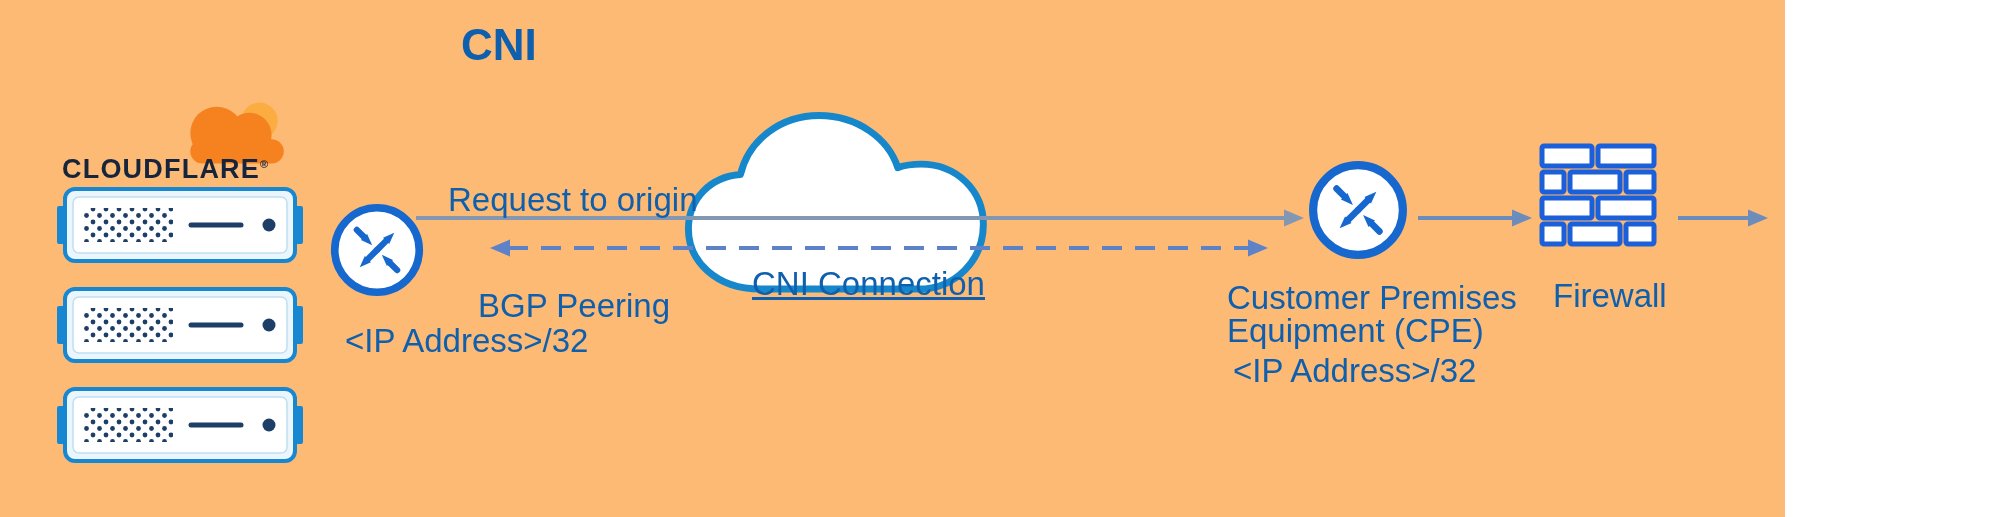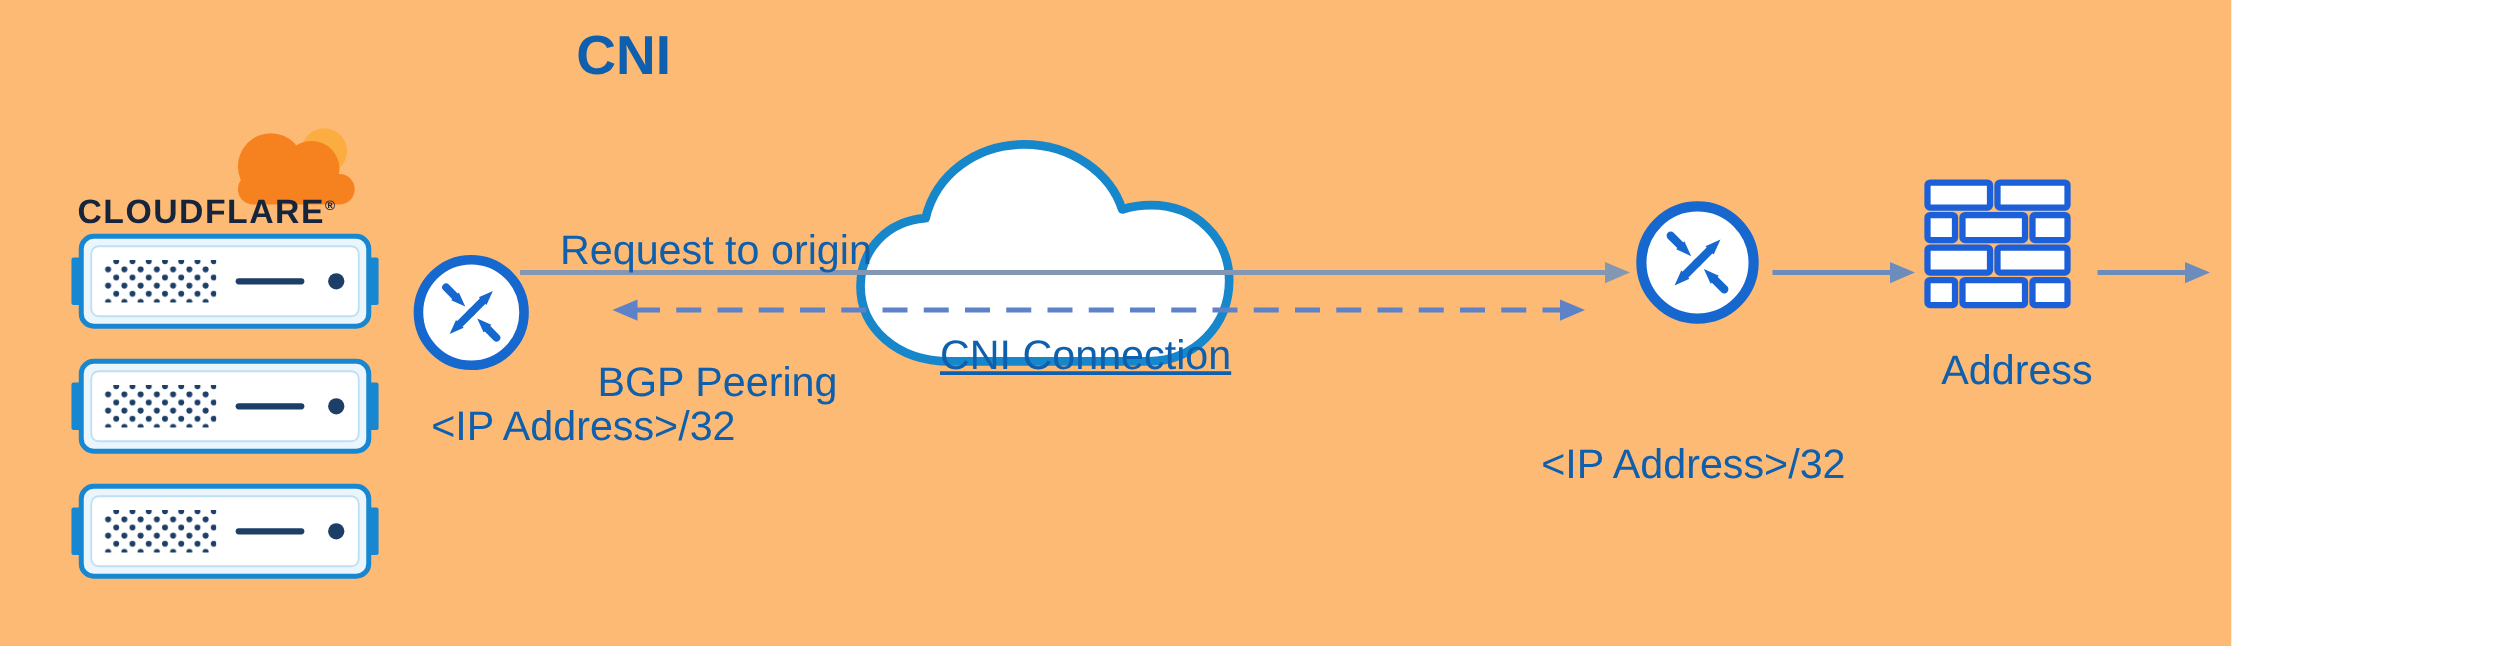--- a/index.html
+++ b/index.html
@@ -169,37 +169,41 @@
       <line x1="50" y1="50" x2="60" y2="40" class="rt-l"></line>
       <polygon points="68,32 62.7,43.7 56.3,37.3" class="rt-h"></polygon>
       <line x1="50" y1="50" x2="40" y2="60" class="rt-l"></line>
       <polygon points="32,68 43.7,62.7 37.3,56.3" class="rt-h"></polygon>
       <line x1="29" y1="29" x2="37" y2="37" class="rt-l"></line>
       <polygon points="45,45 39.7,33.3 33.3,39.7" class="rt-h"></polygon>
       <line x1="71" y1="71" x2="63" y2="63" class="rt-l"></line>
       <polygon points="55,55 66.7,60.3 60.3,66.7" class="rt-h"></polygon>
     </svg>
   </div>
+  <div class="lbl" style="left:1227px;top:281px;line-height:33px;">
+    <div>Customer Premises</div>
+    <div>Equipment (CPE)</div>
+  </div>
   <div class="lbl" style="left:1233px;top:352px;">&lt;IP Address&gt;/32</div>
 
   <div class="abs z3" style="left:1539px;top:143px;width:118px;height:106px;">
     <svg width="118" height="106" viewBox="0 0 118 106">
       <rect x="3" y="3" width="50" height="20" rx="2" class="fw-b"></rect>
       <rect x="59" y="3" width="56" height="20" rx="2" class="fw-b"></rect>
       <rect x="3" y="29" width="22" height="20" rx="2" class="fw-b"></rect>
       <rect x="31" y="29" width="50" height="20" rx="2" class="fw-b"></rect>
       <rect x="87" y="29" width="28" height="20" rx="2" class="fw-b"></rect>
       <rect x="3" y="55" width="50" height="20" rx="2" class="fw-b"></rect>
       <rect x="59" y="55" width="56" height="20" rx="2" class="fw-b"></rect>
       <rect x="3" y="81" width="22" height="20" rx="2" class="fw-b"></rect>
       <rect x="31" y="81" width="50" height="20" rx="2" class="fw-b"></rect>
       <rect x="87" y="81" width="28" height="20" rx="2" class="fw-b"></rect>
     </svg>
   </div>
-  <div class="lbl" style="left:1553px;top:277px;">Address</div>
+  <div class="lbl" style="left:1553px;top:277px;">Firewall</div>
 
   <div class="abs z3" style="left:1786px;top:130px;width:162px;height:134px;">
     <svg width="162" height="134" viewBox="0 0 162 134">
       <rect x="3" y="5" width="136" height="32" rx="7" class="og-r"></rect>
       <circle cx="120" cy="21" r="4.5" class="og-f"></circle>
       <rect x="3" y="61" width="136" height="32" rx="7" class="og-r"></rect>
       <g>
         <path class="og-halo" d="M116,130 C104,114 92,102 92,88 A24,24 0 1 1 140,88 C140,102 128,114 116,130 Z"></path>
         <path class="og-r" d="M116,130 C104,114 92,102 92,88 A24,24 0 1 1 140,88 C140,102 128,114 116,130 Z"></path>
         <circle cx="116" cy="87" r="8" class="og-r"></circle>

